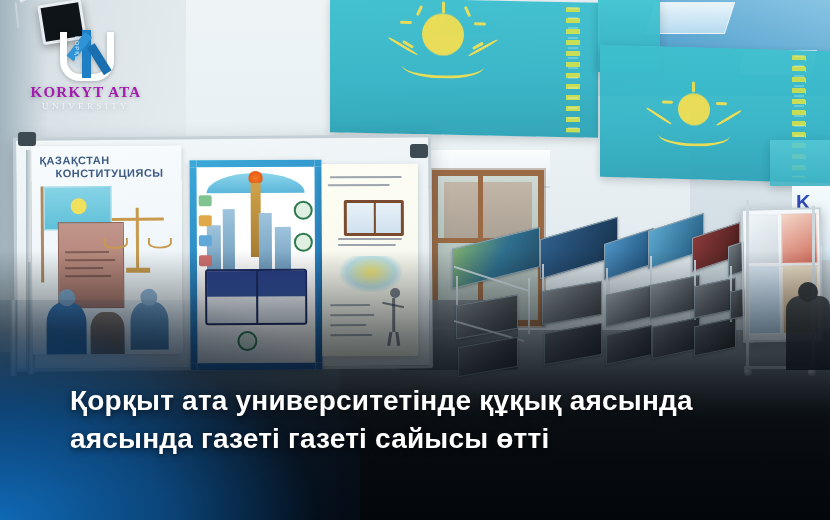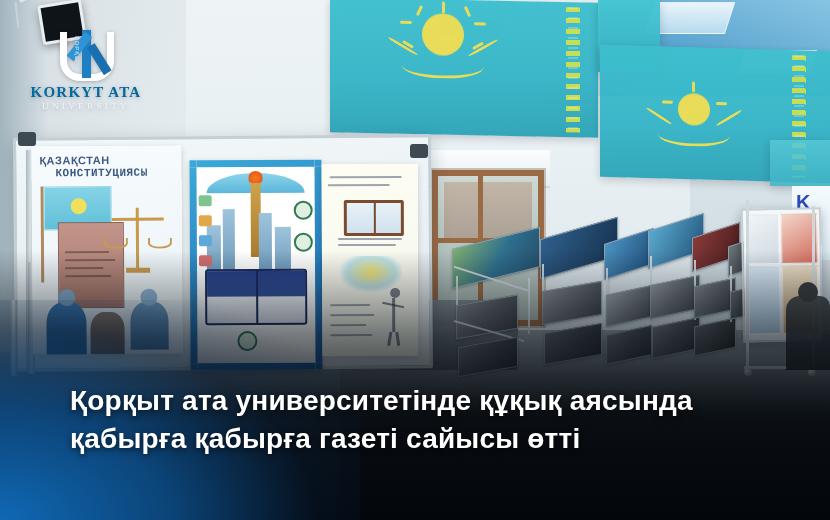--- a/index.html
+++ b/index.html
@@ -75,21 +75,21 @@
   .board-leg{position:absolute;width:7px;background:linear-gradient(90deg,#9fb0b9,#dfe8ec,#9fb0b9);}
 
   .poster{position:absolute;background:#f6fbfd;box-shadow:0 2px 6px rgba(0,0,0,.18);}
 
   
   .p1{left:32px;top:146px;width:150px;height:208px;transform:rotate(-.4deg);
       background:linear-gradient(175deg,#f7fbfd,#e9f2f6);}
   .p1 .t{position:absolute;left:8px;top:8px;width:134px;color:#1d3f6e;
       font-family:"Liberation Sans",sans-serif;font-weight:700;font-size:11px;
       letter-spacing:.5px;line-height:13px;opacity:.85;}
-  .p1 .t .l2{display:block;padding-left:16px;font-family:Liberation Mono, monospace;}
+  .p1 .t .l2{display:block;padding-left:16px;}
   .p1 .kzflag{position:absolute;left:12px;top:40px;width:66px;height:42px;
       background:linear-gradient(180deg,#86d3e6,#5fc0d8);border:1px solid #9fd8e6;}
   .p1 .kzflag:after{content:"";position:absolute;left:26px;top:11px;width:16px;height:16px;
       border-radius:50%;background:#f0e05c;}
   .p1 .pole{position:absolute;left:9px;top:40px;width:3px;height:96px;background:#b08a5e;}
   .p1 .bookrect{position:absolute;left:26px;top:76px;width:64px;height:84px;
       background:linear-gradient(180deg,#c2958a,#a9796d);border:1px solid #8d6357;}
   .p1 .bookline{position:absolute;left:6px;height:2px;background:rgba(60,40,35,.45);}
   .p1 .scale-post{position:absolute;left:104px;top:62px;width:3px;height:62px;background:#c79a4e;}
   .p1 .scale-bar{position:absolute;left:80px;top:72px;width:52px;height:3px;background:#c79a4e;}
@@ -178,21 +178,21 @@
     border:7px solid #ffffff;border-top:0;border-radius:0 0 20px 20px;}
   .logo .kstem{position:absolute;left:28px;top:2px;width:9px;height:48px;background:#1f7fc4;}
   .logo .karm1{position:absolute;left:31px;top:4px;width:9px;height:30px;
     background:#2f94d6;transform:rotate(38deg);transform-origin:top left;}
   .logo .karm2{position:absolute;left:33px;top:20px;width:9px;height:32px;
     background:#1a6fb0;transform:rotate(-32deg);transform-origin:top left;}
   .logo .vtext{position:absolute;left:18px;top:8px;width:8px;height:34px;
     color:#bfe2f6;font-size:6px;font-weight:700;letter-spacing:1px;
     writing-mode:vertical-rl;text-orientation:mixed;opacity:.9;}
   .logo .n1{position:absolute;left:0;top:56px;width:112px;text-align:center;
-    color:#0369a1;font-family:"Liberation Serif",serif;font-weight:700;
+    color:#a21caf;font-family:"Liberation Serif",serif;font-weight:700;
     font-size:15px;letter-spacing:1.2px;}
   .logo .n2{position:absolute;left:0;top:73px;width:112px;text-align:center;
     color:#eef6fb;font-family:"Liberation Serif",serif;font-size:9px;letter-spacing:3.4px;}
 
   
   .scrim{position:absolute;left:0;top:250px;width:830px;height:270px;
     background:linear-gradient(180deg,rgba(4,10,16,0) 0%,rgba(4,10,16,.55) 32%,
       rgba(3,7,12,.93) 62%,rgba(2,5,9,.99) 100%);}
   .scrim-blue{position:absolute;left:0;top:300px;width:360px;height:220px;
     background:radial-gradient(ellipse at 0% 100%,rgba(16,110,190,.95) 0%,
@@ -435,16 +435,16 @@
     </div>
     <div class="n1">KORKYT ATA</div>
     <div class="n2">UNIVERSITY</div>
   </div>
 
   <div class="scrim"></div>
   <div class="scrim-blue"></div>
 
   <div class="caption">
     <span class="ln">Қорқыт ата университетінде құқық аясында</span>
-    <span class="ln">қабырға қабырға газеті сайысы өтті</span>
+    <span class="ln">аясында газеті газеті сайысы өтті</span>
   </div>
 
 </div>
 
 </body></html>

